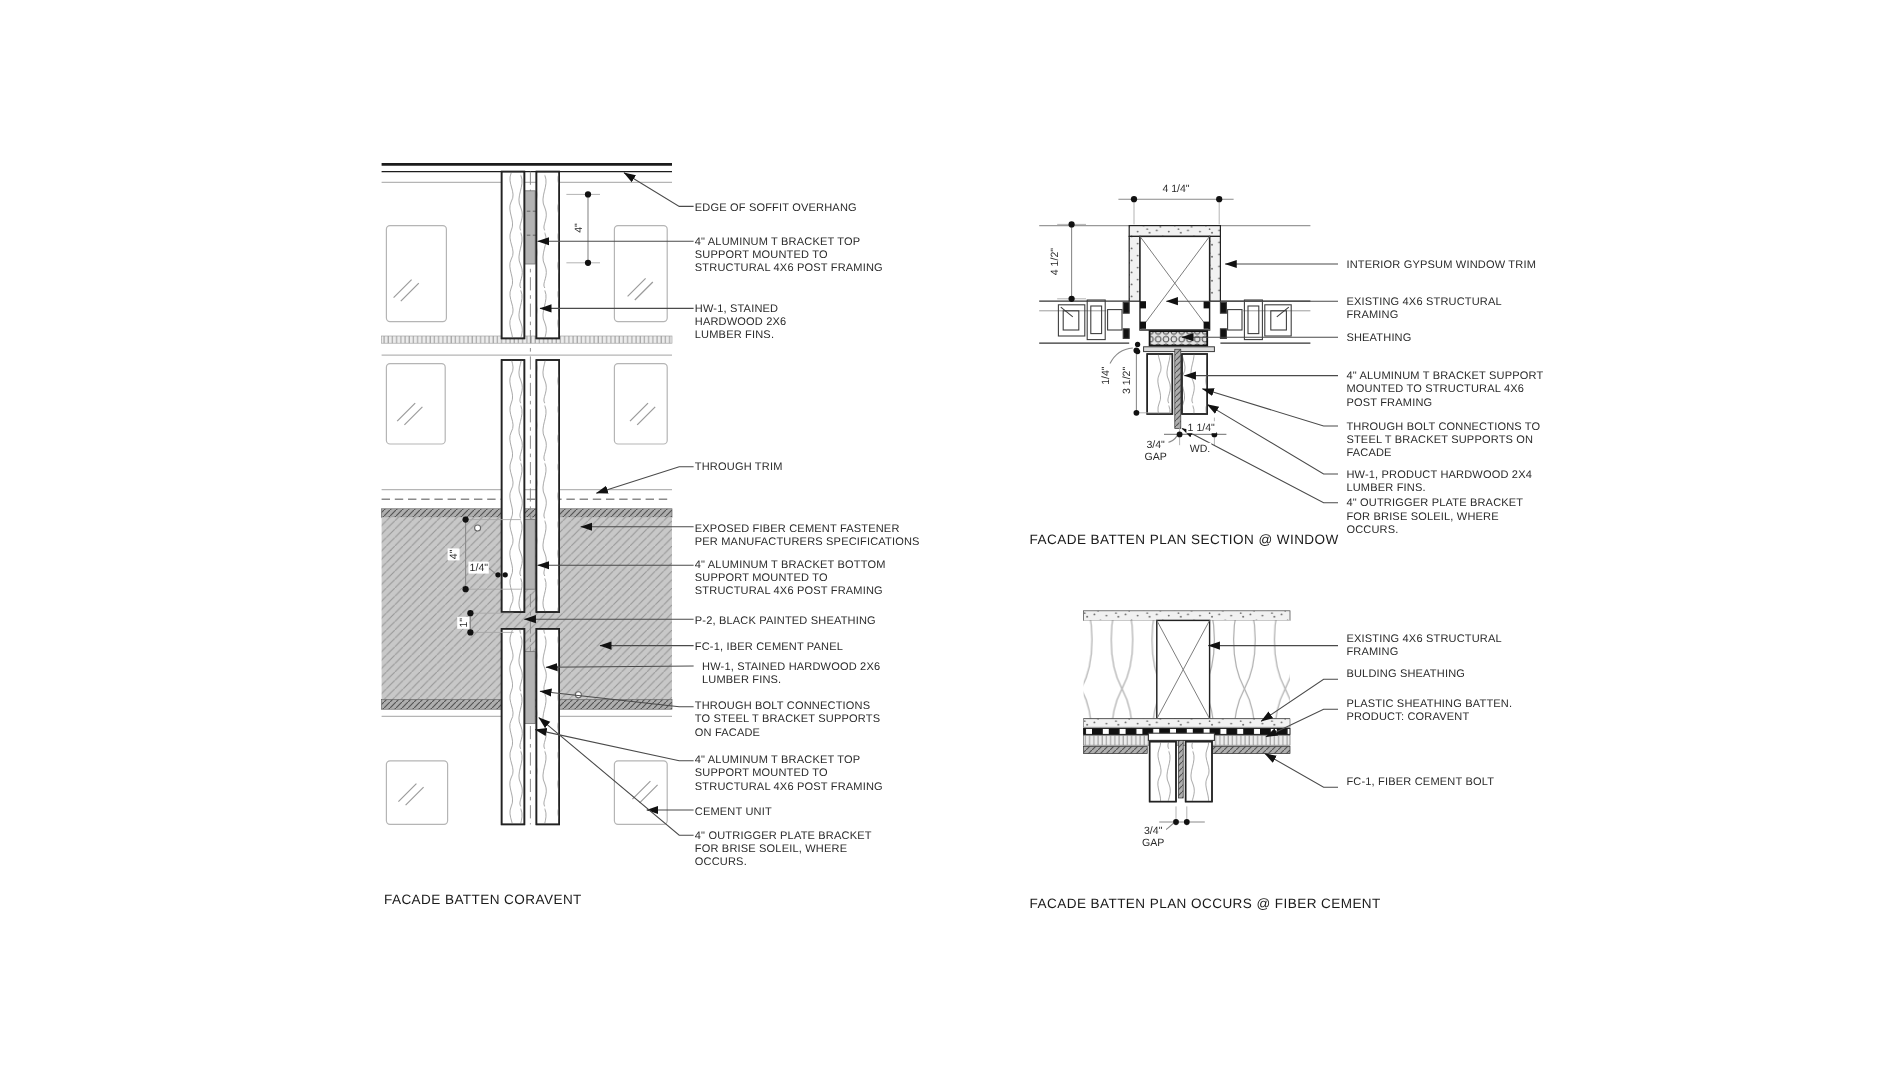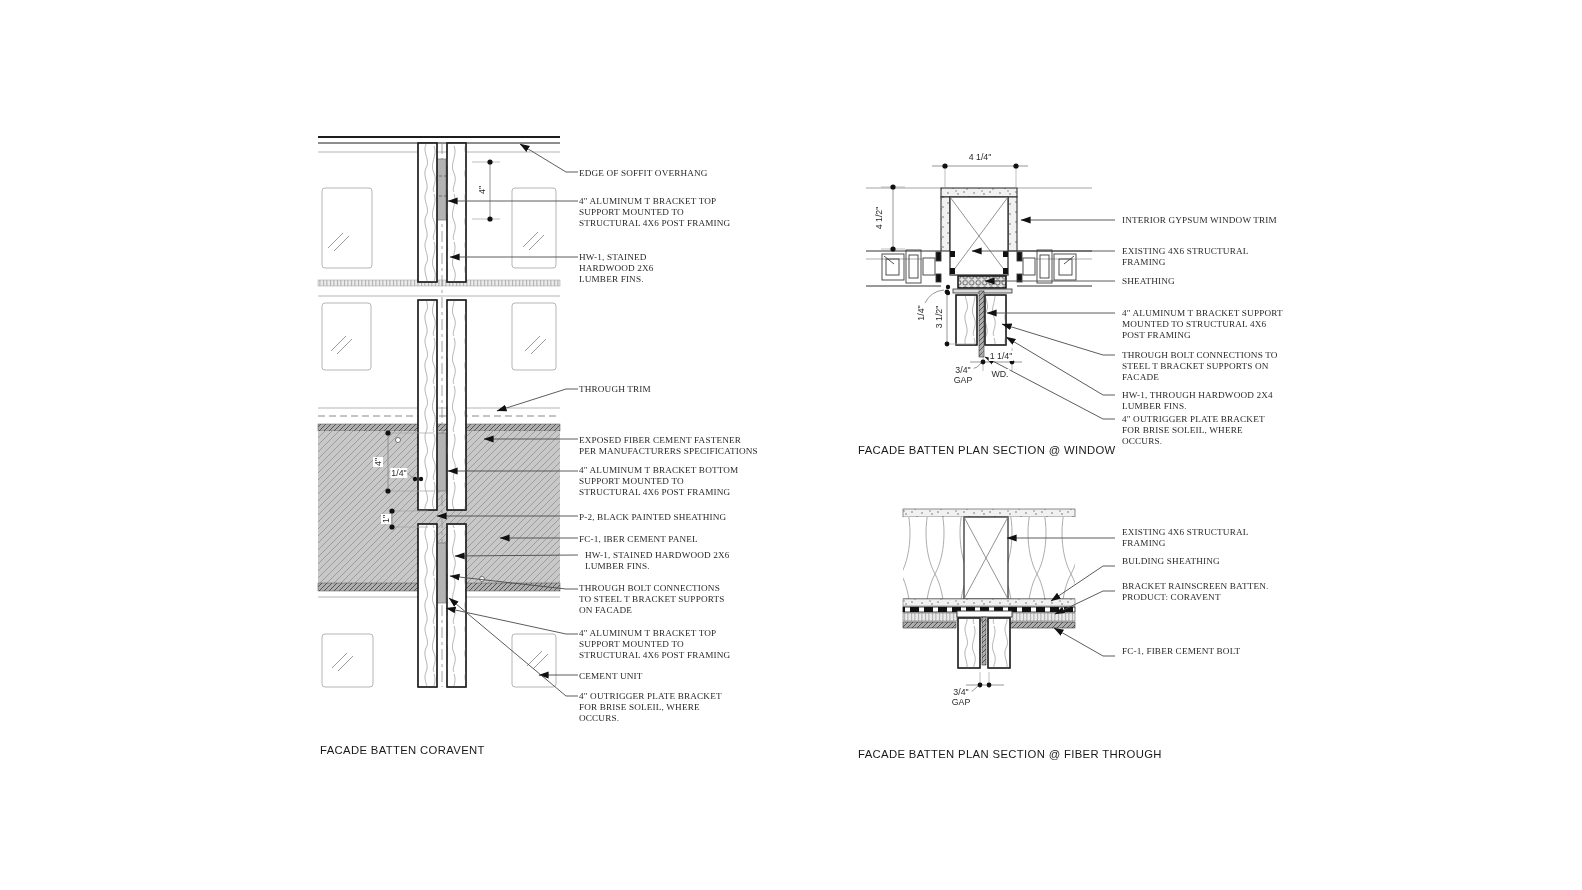--- a/index.html
+++ b/index.html
@@ -1,21 +1,21 @@
 <!DOCTYPE html>
 <html><head>
 <meta charset="utf-8">
 <style>
   * { margin:0; padding:0; box-sizing:border-box; }
   html,body { width:1582px; height:890px; background:#ffffff; overflow:hidden;
     font-family:"Liberation Sans", sans-serif; }
   .sheet { position:absolute; left:0; top:0; width:1582px; height:890px; background:#fff; }
   .sheet svg { position:absolute; left:0; top:0; }
   .lbl { position:absolute; font-size:9.2px; line-height:11px; color:#2a2a2a;
-    letter-spacing:.15px; white-space:pre-line;font-family:Liberation Serif, serif; }
+    letter-spacing:.15px; white-space:pre-line; }
   .ttl { position:absolute; font-size:11.3px; color:#1a1a1a; letter-spacing:.35px;
     white-space:nowrap;margin-top:36px; }
   .dim { position:absolute; font-size:8.8px; line-height:10px; color:#2a2a2a;
     background:#fff; padding:0 1px; white-space:pre; text-align:center;
     transform:translate(-50%,-50%); }
   .dim.v { transform:translate(-50%,-50%) rotate(-90deg); }
 </style>
 </head>
 <body>
 
@@ -362,38 +362,38 @@
 <div class="lbl" style="left:1122px;top:215px">INTERIOR GYPSUM WINDOW TRIM</div>
 <div class="lbl" style="left:1122px;top:246px">EXISTING 4X6 STRUCTURAL
 FRAMING</div>
 <div class="lbl" style="left:1122px;top:276px">SHEATHING</div>
 <div class="lbl" style="left:1122px;top:308px">4" ALUMINUM T BRACKET SUPPORT
 MOUNTED TO STRUCTURAL 4X6
 POST FRAMING</div>
 <div class="lbl" style="left:1122px;top:350px">THROUGH BOLT CONNECTIONS TO
 STEEL T BRACKET SUPPORTS ON
 FACADE</div>
-<div class="lbl" style="left:1122px;top:390px">HW-1, THROUGH HARDWOOD 2X4
+<div class="lbl" style="left:1122px;top:390px">HW-1, PRODUCT HARDWOOD 2X4
 LUMBER FINS.</div>
 <div class="lbl" style="left:1122px;top:414px">4" OUTRIGGER PLATE BRACKET
 FOR BRISE SOLEIL, WHERE
 OCCURS.</div>
 <div class="dim" style="left:980px;top:157px">4 1/4"</div>
 <div class="dim v" style="left:879px;top:218px">4 1/2"</div>
 <div class="dim v" style="left:921px;top:313px">1/4"</div>
 <div class="dim v" style="left:939px;top:317px">3 1/2"</div>
 <div class="dim" style="left:1001px;top:356px">1 1/4"</div>
 <div class="dim" style="left:1000px;top:374px">WD.</div>
 <div class="dim" style="left:963px;top:375px">3/4"
 GAP</div>
 <div class="ttl" style="left:858px;top:408px">FACADE BATTEN PLAN SECTION @ WINDOW</div>
 
 <div class="lbl" style="left:1122px;top:527px">EXISTING 4X6 STRUCTURAL
 FRAMING</div>
 <div class="lbl" style="left:1122px;top:556px">BULDING SHEATHING</div>
-<div class="lbl" style="left:1122px;top:581px">BRACKET RAINSCREEN BATTEN.
+<div class="lbl" style="left:1122px;top:581px">PLASTIC SHEATHING BATTEN.
 PRODUCT: CORAVENT</div>
 <div class="lbl" style="left:1122px;top:646px">FC-1, FIBER CEMENT BOLT</div>
 <div class="dim" style="left:961px;top:697px">3/4"
 GAP</div>
-<div class="ttl" style="left:858px;top:712px">FACADE BATTEN PLAN SECTION  @ FIBER THROUGH</div>
+<div class="ttl" style="left:858px;top:712px">FACADE BATTEN PLAN OCCURS  @ FIBER CEMENT</div>
 
 </div>
 
 </body></html>

